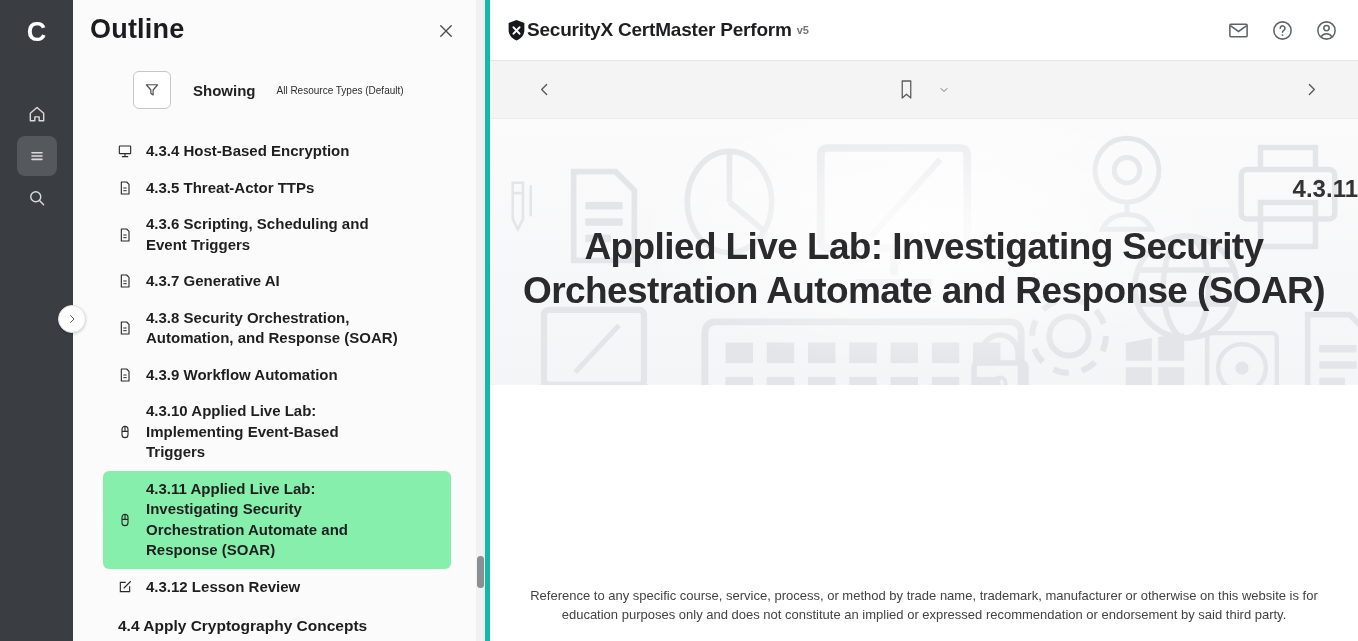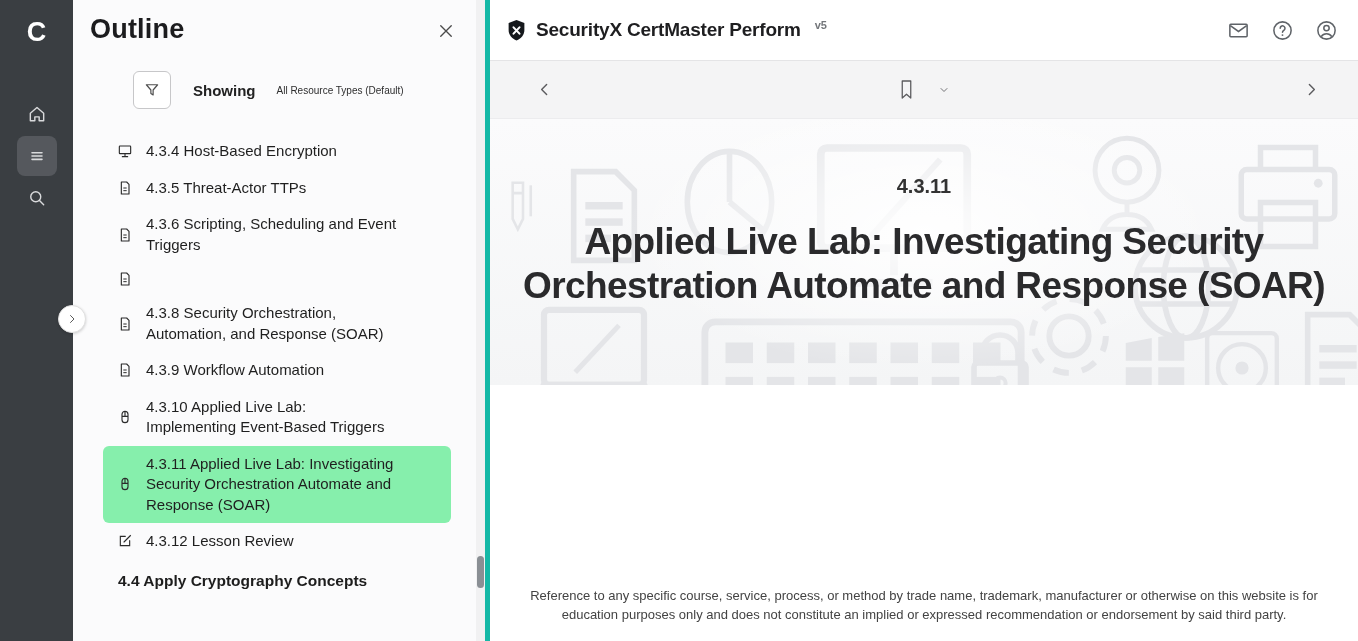--- a/index.html
+++ b/index.html
@@ -37,32 +37,32 @@
   .filter-btn svg { width:18px; height:18px; }
   .showing-label { font-size:15px; font-weight:700; color:#222; margin-left:22px; }
   .showing-value { font-size:10px; color:#2e2e2e; margin-left:21px; }
 
   .o-list { margin-top:24px; }
   .o-row { display:flex; align-items:center; gap:13px; width:348px; margin:0 0 0 30px; padding:8px 12px 8px 14px;
            border-radius:6px; cursor:pointer; }
   .o-row.selected { background:#86efac;align-items:center; }
   .o-icon { flex:0 0 16px; color:#2b2b2b; display:flex; align-items:center; justify-content:center; }
   .o-icon svg { width:16px; height:16px; }
-  .o-label { font-size:15px; font-weight:400; color:#1f1f1f; line-height:20.5px; width:252px; }
+  .o-label { font-size:15px; font-weight:700; color:#1f1f1f; line-height:20.5px; width:252px; }
   .o-section { font-size:15.5px; font-weight:700; color:#1d1d1d; margin:12px 0 0 45px; cursor:pointer; }
 
   
   .scroll-track { position:absolute; top:0; right:0; width:9px; height:641px; background:#f1f1f2; cursor:pointer; }
   .scroll-thumb { position:absolute; top:556px; right:1px; width:7px; height:32px; border-radius:4px; background:#8a8f94; cursor:grab; }
 
   
   .main { flex:1 1 auto; position:relative; height:641px; background:#fff; overflow:hidden; }
 
   .top-header { height:61px; background:#fff; border-bottom:1px solid #e4e4e6; display:flex; align-items:center; padding:0 18px 0 16px; }
-  .brand { display:flex; gap:9px; }
+  .brand { display:flex; align-items:center; }
   .brand svg.shield { width:21px; height:23px; }
   .brand-name { font-size:19px; font-weight:700; color:#1e1e20; letter-spacing:-.2px; }
   .brand-ver { font-size:11px; font-weight:600; color:#73767a; margin-left:5px; }
   .header-actions { margin-left:auto; display:flex; align-items:center; gap:17px; }
   .hdr-btn { background:none; border:none; cursor:pointer; color:#5f6368; display:flex; align-items:center; justify-content:center; padding:2px; }
   .hdr-btn svg { width:23px; height:23px; }
 
   .toolbar { height:58px; background:#f4f4f5; border-bottom:1px solid #ececee; position:relative;
              display:flex; align-items:center; }
   .tb-btn { background:none; border:none; cursor:pointer; color:#5b5b5e; display:flex; align-items:center; justify-content:center; }
@@ -72,21 +72,21 @@
   .tb-bookmark svg { width:17px; height:21px; }
   .tb-caret svg { width:12px; height:12px; color:#737377; }
 
   
   .banner { position:relative; height:266px; background:linear-gradient(180deg,#fbfbfc 0%,#f4f5f6 100%); overflow:hidden; }
   .pattern { position:absolute; inset:0; color:#e4e5e8; }
   .pi { position:absolute; }
   .banner-fade { position:absolute; inset:0;
                  background:radial-gradient(ellipse 46% 70% at 50% 42%, rgba(255,255,255,.95) 0%, rgba(255,255,255,0) 75%); }
   .banner-text { position:relative; z-index:2; text-align:center; padding-top:56px; }
-  .lesson-number { font-size:20px; font-weight:700; color:#333; }
+  .lesson-number { font-size:24px; font-weight:700; color:#333;text-align:right; }
   .lesson-title { margin:22px auto 4px; max-width:885px; font-size:37px; font-weight:700; color:#2a2a2c;
                   line-height:44px; letter-spacing:-.6px; }
 
   .disclaimer { position:absolute; left:50%; transform:translateX(-50%); bottom:17px; width:808px;
                 text-align:center; font-size:13px; line-height:18.5px; color:#434343; }
 </style>
 </head>
 <body>
 
 <svg width="0" height="0" style="position:absolute">
@@ -325,20 +325,21 @@
             </svg>
           </span>
         <span class="o-label">4.3.6 Scripting, Scheduling and Event Triggers</span>
       </div>
       <div class="o-row">
         <span class="o-icon">
             <svg>
               <use href="#s-doc"></use>
             </svg>
           </span>
+        <span class="o-label">4.3.7 Generative AI</span>
       </div>
       <div class="o-row">
         <span class="o-icon">
             <svg>
               <use href="#s-doc"></use>
             </svg>
           </span>
         <span class="o-label">4.3.8 Security Orchestration, Automation, and Response (SOAR)</span>
       </div>
       <div class="o-row">

